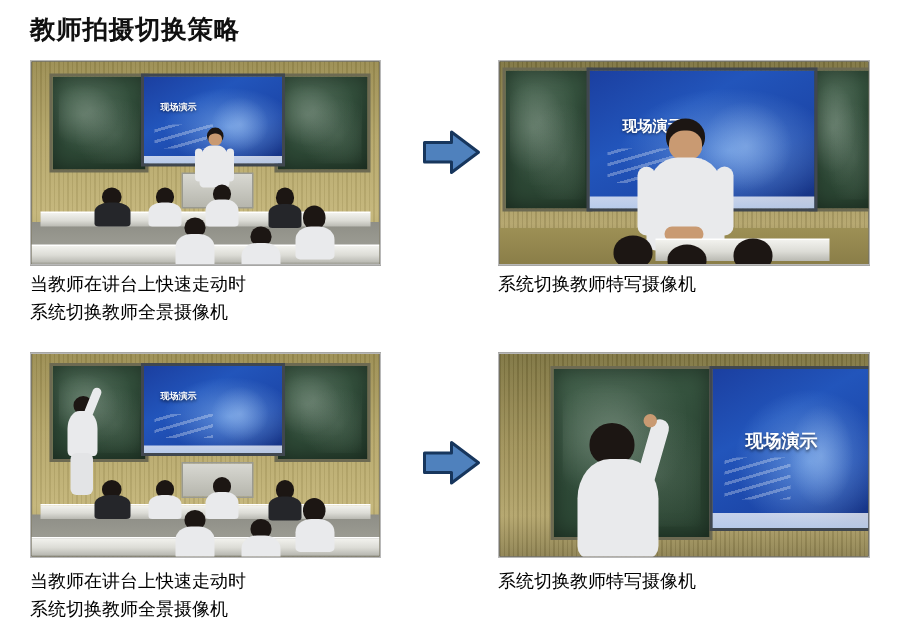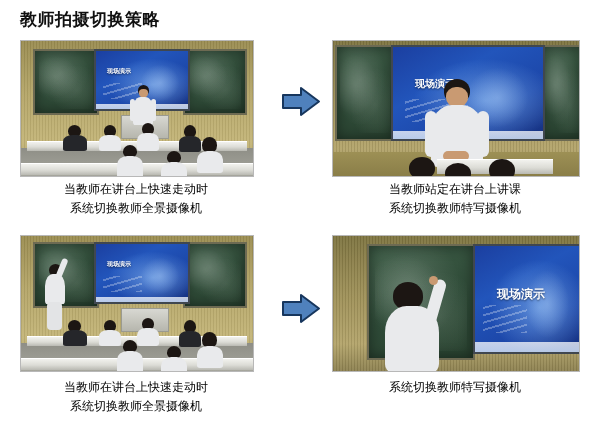--- a/index.html
+++ b/index.html
@@ -153,21 +153,20 @@
 
   
   .arrow {
     position: absolute;
   }
   .arrow svg { display: block; }
 
   
   .caption {
     position: absolute;
-    text-align: center;
     color: #000000;
     font-size: 12px;
     line-height: 19px;
     white-space: nowrap;
   }
   .caption .line { display: block; }
 </style>
 </head>
 <body>
 
@@ -274,21 +273,20 @@
     <div class="head" style="left:156px; top:118px; width:26px; height:22px;"></div>
   </div>
 </div>
 
 <div class="caption" style="left:20px; top:180px; width:232px;">
   <span class="line">当教师在讲台上快速走动时</span>
   <span class="line">系统切换教师全景摄像机</span>
 </div>
 
 <div class="caption" style="left:332px; top:180px; width:246px;">
-  <span class="line">当教师站定在讲台上讲课</span>
   <span class="line">系统切换教师特写摄像机</span>
 </div>
 
 <div class="photo" style="left:20px; top:235px; width:232px; height:135px;">
   <div class="scene">
     <div class="wall"></div>
 
     <div class="board chalk" style="left:12px; top:6px; width:62px; height:62px;"></div>
     <div class="board chalk" style="left:162px; top:6px; width:60px; height:62px;"></div>
 

